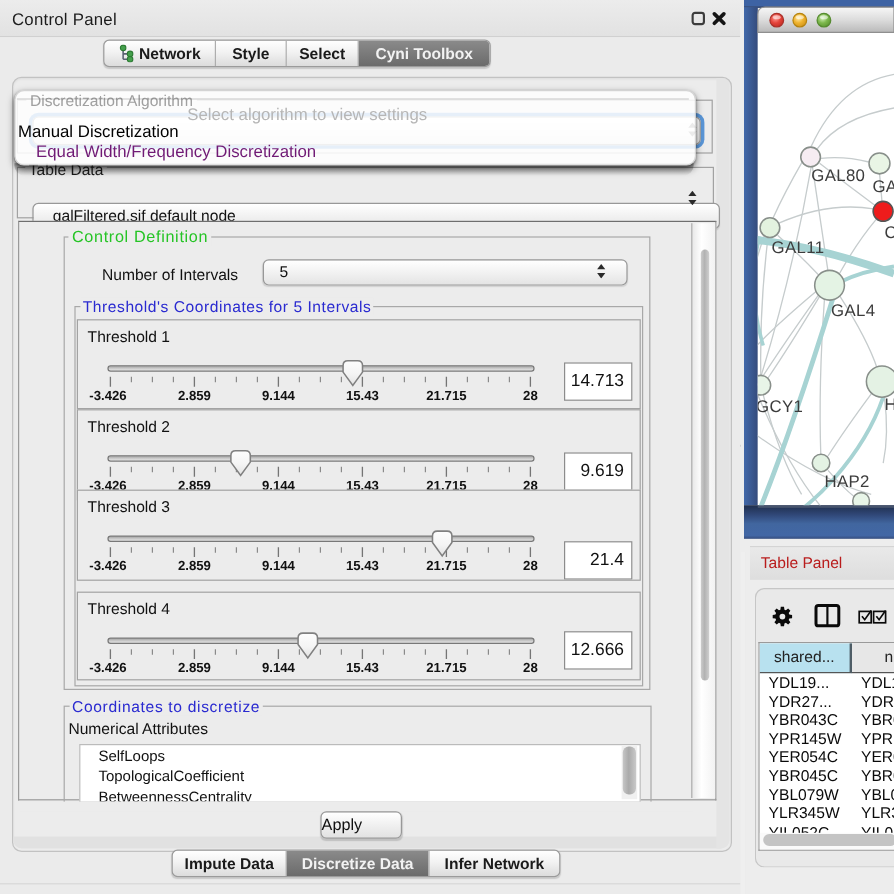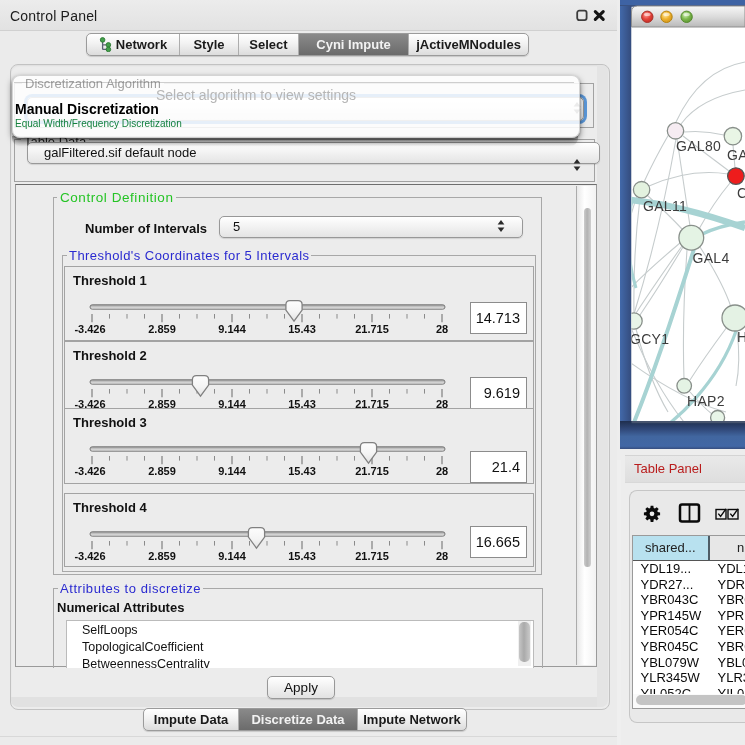--- a/index.html
+++ b/index.html
@@ -1,21 +1,21 @@
 <!DOCTYPE html>
 <html><head><meta charset="utf-8"><style>
 html,body{margin:0;padding:0}
 body{width:745px;height:745px;position:relative;font-family:"Liberation Sans",sans-serif;background:#e9e9e9;overflow:hidden}
 .a{position:absolute}
-.bold{font-weight:bold}
+.bold{font-weight:normal}
 .combo{position:absolute;border:1px solid #989898;border-radius:5px;background:linear-gradient(#ffffff,#efefef 60%,#e4e4e4);box-shadow:0 1px 1px rgba(0,0,0,0.12);font-size:13px;color:#111}
 .tbx{position:absolute;border:1px solid #a2a2a2}
 .vbox{position:absolute;width:49px;height:30px;border:1px solid #8c8c8c;background:#fff;font-size:14.5px;color:#111;text-align:right;padding-right:6px;line-height:30px}
 .thp{position:absolute;left:64px;width:468px;border:1px solid #a3a3a3;background:#ececec}
-.thlab{position:absolute;left:8px;top:6px;font-size:13px;font-weight:bold;color:#111}
+.thlab{position:absolute;left:8px;top:6px;font-size:13px;font-weight:normal;color:#111}
 .seg{position:absolute;display:flex;border:1px solid #9b9b9b;border-radius:5px;background:linear-gradient(#ffffff,#f2f2f2 45%,#dcdcdc);box-shadow:0 1px 1px rgba(0,0,0,0.15);overflow:hidden}
 .seg div{font-size:13px;font-weight:bold;color:#1a1a1a;text-align:center;line-height:21px;border-right:1px solid #adadad}
 .seg div:last-child{border-right:none}
 .seg .sel{background:linear-gradient(#8a8a8a,#6b6b6b);color:#f2f2f2}
 </style></head><body>
 
 <div class="a" style="left:0;top:0;width:617px;height:30px;background:linear-gradient(#ececec,#e2e2e2);border-bottom:1px solid #d0d0d0"></div>
 <div class="a" style="left:10px;top:7.5px;font-size:14px;letter-spacing:0.2px;color:#1c1c1c">Control Panel</div>
 <svg class="a" style="left:574px;top:9px" width="34" height="14" viewBox="0 0 34 14">
 <rect x="3.2" y="1.7" width="9.4" height="9.4" rx="2" fill="none" stroke="#3c3c3c" stroke-width="1.8"></rect>
@@ -26,40 +26,39 @@
 
 <div class="seg" style="left:86px;top:33px;height:21px">
 <div style="width:92px"><span style="display:inline-block;vertical-align:-3px;margin-right:4px"><svg width="13" height="15" viewBox="0 0 13 15">
           <path d="M3.6,3 V12.4 M3.6,7.9 H9.2 M3.6,12.4 H9.2" stroke="#5a6272" stroke-width="1.3" fill="none"></path>
           <circle cx="3.6" cy="2.9" r="2.3" fill="#44a04c" stroke="#2c7a33" stroke-width="0.9"></circle>
           <circle cx="9.4" cy="7.9" r="2.3" fill="#44a04c" stroke="#2c7a33" stroke-width="0.9"></circle>
           <circle cx="9.4" cy="12.4" r="2.3" fill="#44a04c" stroke="#2c7a33" stroke-width="0.9"></circle>
         </svg></span>Network</div>
 <div style="width:58px">Style</div>
 <div style="width:59px">Select</div>
-<div class="sel" style="width:109px">Cyni Impute</div>
-<div style="width:119px">jActiveMNodules</div>
+<div class="sel" style="width:109px">Cyni Toolbox</div>
 </div>
 
 <div class="a" style="left:10px;top:64px;width:598px;height:644px;background:#ececec;border:1px solid #c2c2c2;border-radius:8px;box-shadow:inset 0 1px 2px rgba(0,0,0,0.06)"></div>
 <div class="a" style="left:11px;top:697px;width:596px;height:10px;background:#e1e1e1;border-radius:0 0 7px 7px"></div>
 
 <div class="a" style="left:597px;top:65px;width:11px;height:642px;background:#e4e4e4;border-radius:0 7px 7px 0"></div>
 
 <div class="tbx" style="left:14px;top:83px;width:578px;height:43px"></div>
 <div class="a" style="left:22px;top:76px;font-size:13px;color:#3c3c3c;background:#ececec;padding:0 3px">Discretization Algorithm</div>
 <div class="combo" style="left:27px;top:97px;width:555px;height:22px;box-shadow:0 0 0 3px rgba(82,145,214,0.95)"></div>
 <svg class="a" style="left:572.5px;top:102px" width="8" height="12" viewBox="0 0 8 12">
     <path d="M4,0 L7.4,4.4 H0.6 Z" fill="#777"></path>
     <path d="M4,12 L7.4,7.6 H0.6 Z" fill="#777"></path>
   </svg>
 
 <div class="tbx" style="left:14px;top:139px;width:579px;height:41px"></div>
 <div class="a" style="left:21px;top:134px;font-size:13px;color:#1a1a1a;background:#ececec;padding:0 3px">Table Data</div>
-<div class="combo" style="left:27px;top:142px;width:555px;height:20px;line-height:20px;padding-left:16px">galFiltered.sif default node</div>
+<div class="combo" style="left:27px;top:169px;width:555px;height:20px;line-height:20px;padding-left:16px">galFiltered.sif default node</div>
 <svg class="a" style="left:572.5px;top:158.5px" width="8" height="12" viewBox="0 0 8 12">
     <path d="M4,0 L7.4,4.4 H0.6 Z" fill="#2a2a2a"></path>
     <path d="M4,12 L7.4,7.6 H0.6 Z" fill="#2a2a2a"></path>
   </svg>
 
 <div class="a" style="left:15px;top:184px;width:580px;height:481px;border:1px solid #9a9a9a;border-top:1.5px solid #6e6e6e;background:#ececec"></div>
 
 <div class="a" style="left:576px;top:186px;width:19px;height:479px;background:linear-gradient(90deg,#e8e8e8,#ffffff 40%,#f2f2f2);border-left:1px solid #ababab"></div>
 <div class="a" style="left:583.5px;top:208px;width:7.5px;height:359px;background:linear-gradient(90deg,#cccccc,#b2b2b2 45%,#cfcfcf);border-radius:4px"></div>
 
@@ -180,39 +179,39 @@
 <path d="M27.0,19.0v8.2M97.0,19.0v8.2M167.0,19.0v8.2M237.0,19.0v8.2M307.0,19.0v8.2M377.0,19.0v8.2" stroke="#757575" stroke-width="1.1" fill="none"></path>
 <text x="25.0" y="38.3" text-anchor="middle" font-size="11" font-weight="bold" fill="#111" font-family="Liberation Sans, sans-serif">-3.426</text>
       <text x="97.0" y="38.3" text-anchor="middle" font-size="11" font-weight="bold" fill="#111" font-family="Liberation Sans, sans-serif">2.859</text>
       <text x="167.0" y="38.3" text-anchor="middle" font-size="11" font-weight="bold" fill="#111" font-family="Liberation Sans, sans-serif">9.144</text>
       <text x="237.0" y="38.3" text-anchor="middle" font-size="11" font-weight="bold" fill="#111" font-family="Liberation Sans, sans-serif">15.43</text>
       <text x="307.0" y="38.3" text-anchor="middle" font-size="11" font-weight="bold" fill="#111" font-family="Liberation Sans, sans-serif">21.715</text>
       <text x="377.0" y="38.3" text-anchor="middle" font-size="11" font-weight="bold" fill="#111" font-family="Liberation Sans, sans-serif">28</text>
 <path d="M183.4,15.1 V9.6 Q183.4,5.6 187.4,5.6 H195.6 Q199.6,5.6 199.6,9.6 V15.1 L191.5,26.2 Z" fill="url(#th4)" stroke="#808080" stroke-width="1.3"></path>
 </svg>
 </div>
-<div class="vbox" style="left:470px;top:525.6px">16.665</div>
+<div class="vbox" style="left:470px;top:525.6px">12.666</div>
 
 <div class="tbx" style="left:53px;top:588px;width:488px;height:84px;border-color:#a8a8a8"></div>
-<div class="a" style="left:58px;top:581px;font-size:13px;letter-spacing:0.55px;color:#2a2ad0;background:#ececec;padding:0 2px">Attributes to discretize</div>
+<div class="a" style="left:58px;top:581px;font-size:13px;letter-spacing:0.55px;color:#2a2ad0;background:#ececec;padding:0 2px">Coordinates to discretize</div>
 <div class="a bold" style="left:57px;top:600px;font-size:13px;color:#111">Numerical Attributes</div>
 <div class="a" style="left:66px;top:620px;width:466px;height:47px;background:#ffffff;border:1px solid #bbb;font-size:12.5px;color:#111;overflow:hidden">
 <div style="padding:1px 0 0 15px;line-height:16.8px">SelfLoops<br>TopologicalCoefficient<br>BetweennessCentrality</div>
 </div>
 <div class="a" style="left:518px;top:621px;width:13px;height:45px;background:#f0f0f0"></div>
 <div class="a" style="left:519px;top:622px;width:11px;height:40px;background:linear-gradient(90deg,#c6c6c6,#aaa 45%,#c9c9c9);border-radius:5px"></div>
 
 <div class="a" style="left:16px;top:667.5px;width:562px;height:8px;background:#ececec"></div>
 
-<div class="a" style="left:267px;top:676px;width:66px;height:21px;border:1px solid #989898;border-radius:5px;background:linear-gradient(#ffffff,#f0f0f0 50%,#e2e2e2);box-shadow:0 1px 1px rgba(0,0,0,0.15);font-size:13.5px;color:#111;text-align:center;line-height:21px">Apply</div>
+<div class="a" style="left:267px;top:676px;width:66px;height:21px;border:1px solid #989898;border-radius:5px;background:linear-gradient(#ffffff,#f0f0f0 50%,#e2e2e2);box-shadow:0 1px 1px rgba(0,0,0,0.15);font-size:13.5px;color:#111;line-height:21px">Apply</div>
 
 <div class="seg" style="left:143px;top:708px;height:21px">
 <div style="width:94px">Impute Data</div>
 <div class="sel" style="width:118px">Discretize Data</div>
-<div style="width:108px">Impute Network</div>
+<div style="width:108px">Infer Network</div>
 </div>
 <div class="a" style="left:0;top:736px;width:617px;height:1px;background:#d8d8d8"></div>
 
 <div class="a" style="left:617px;top:0;width:4px;height:745px;background:#efefef"></div>
 <div class="a" style="left:617px;top:370px;width:3px;height:3px;border-radius:50%;background:#9a9a9a"></div>
 
 <svg class="a" style="left:617px;top:0" width="128" height="460" viewBox="617 0 128 460">
 <defs>
 <linearGradient id="tbar" x1="0" y1="0" x2="0" y2="1">
         <stop offset="0" stop-color="#f7f7f7"></stop>
@@ -364,13 +363,13 @@
 <div style="position:absolute;left:0;top:158px;width:113.5px;height:14px;background:#fafafa"></div>
 <div style="position:absolute;left:3px;top:159.5px;width:111px;height:9.5px;background:#c4c4c4;border-radius:5px"></div>
 </div>
 
 <div class="a" style="left:12px;top:136px;width:566px;height:10px;background:linear-gradient(rgba(40,40,40,0.38),rgba(40,40,40,0.02));border-radius:0 0 8px 8px"></div>
 <div class="a" style="left:12px;top:75px;width:566px;height:61px;background:rgba(255,255,255,0.85);border-radius:8px;box-shadow:0 3px 6px rgba(0,0,0,0.5),0 1px 2px rgba(0,0,0,0.3);border:1px solid rgba(150,150,150,0.4)"></div>
 <div class="a" style="left:14px;top:82px;width:560px;height:1px;background:rgba(150,150,150,0.45)"></div>
 <div class="a" style="left:22px;top:76px;font-size:13px;color:rgba(70,70,70,0.42);background:rgba(255,255,255,0);padding:0 3px">Discretization Algorithm</div>
 <div class="a" style="left:12px;top:87px;width:488px;text-align:center;font-size:14px;color:#b6b6b6">Select algorithm to view settings</div>
 <div class="a bold" style="left:15px;top:101px;font-size:14px;color:#000">Manual Discretization</div>
-<div class="a" style="left:15px;top:117.5px;font-size:10px;color:#15803d">Equal Width/Frequency Discretization</div>
+<div class="a" style="left:30px;top:117.5px;font-size:14px;color:#701a75">Equal Width/Frequency Discretization</div>
 
 </body></html>

